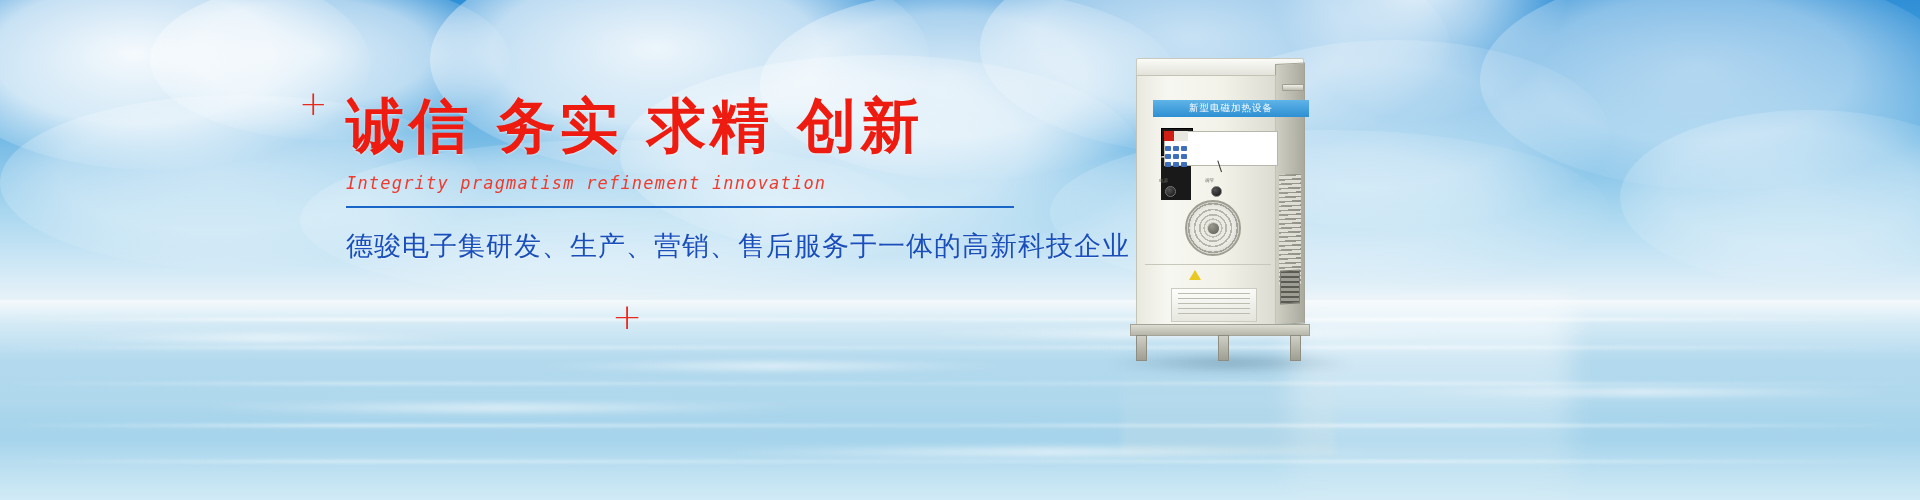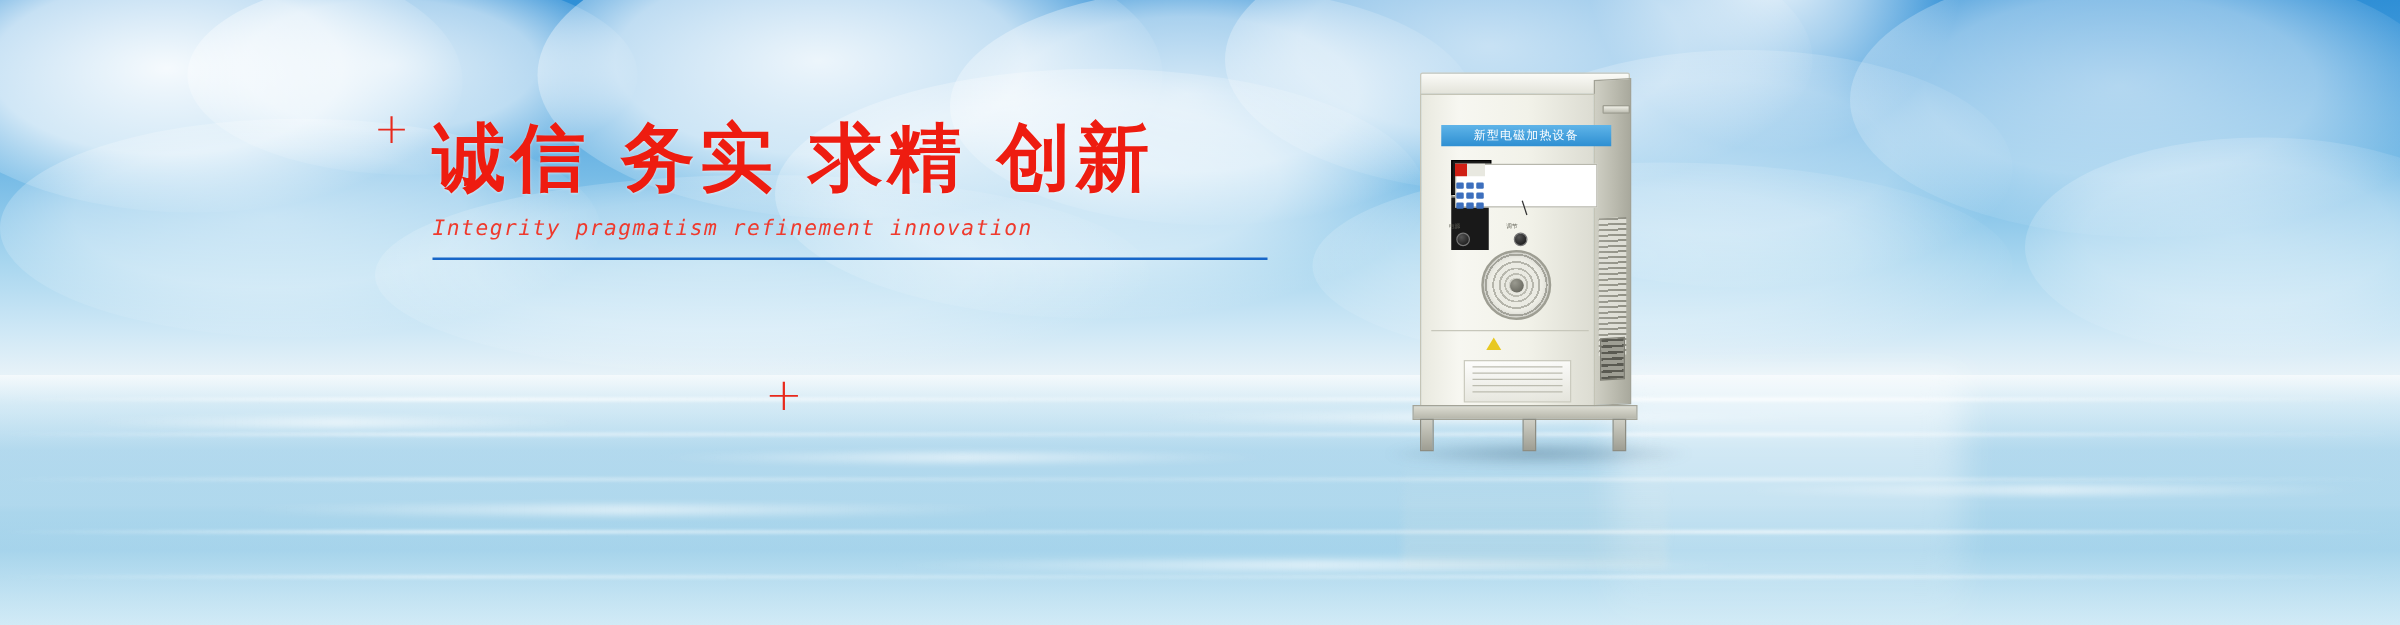--- a/index.html
+++ b/index.html
@@ -151,21 +151,21 @@
     transform:skewY(-3deg);
     transform-origin:left top;
   }
   .vent {
     position:absolute; right:3px; top:110px; width:22px; height:110px;
     background:repeating-linear-gradient(to bottom,
       rgba(120,120,110,0.55) 0px, rgba(120,120,110,0.55) 1.6px,
       rgba(226,226,218,0.9) 1.6px, rgba(226,226,218,0.9) 4.4px);
   }
   .m-label {
-    position:absolute; left:16px; top:24px; width:136px; height:17px;
+    position:absolute; left:16px; top:24px; width:156px; height:17px;
     background:linear-gradient(to bottom,#5fb4e8,#2e8fd2);
     display:flex; align-items:center; justify-content:center;
     color:#ffffff;
     font-family:"DejaVu Sans", sans-serif;
     font-size:9.5px;
     letter-spacing:1px;
     white-space:nowrap;
   }
   .m-handle {
     position:absolute; left:160px; top:26px; width:22px; height:7px;
@@ -320,20 +320,21 @@
   </div>
   <div class="glowcol"></div>
 
   <div class="plus plus-1">+</div>
   <div class="plus plus-2">+</div>
 
   <div class="textwrap">
     <div class="headline">诚信 务实 求精 创新</div>
     <div class="headline-en">Integrity  pragmatism  refinement  innovation</div>
     <div class="divider"></div>
+    <div class="subhead-cn">德骏电子集研发、生产、营销、售后服务于一体的高新科技企业</div>
   </div>
 
   <div class="m-shadow"></div>
   <div class="m-reflect"></div>
 
   <div class="machine">
     <div class="m-top"></div>
     <div class="m-side">
       <div class="vent"></div>
     </div>

